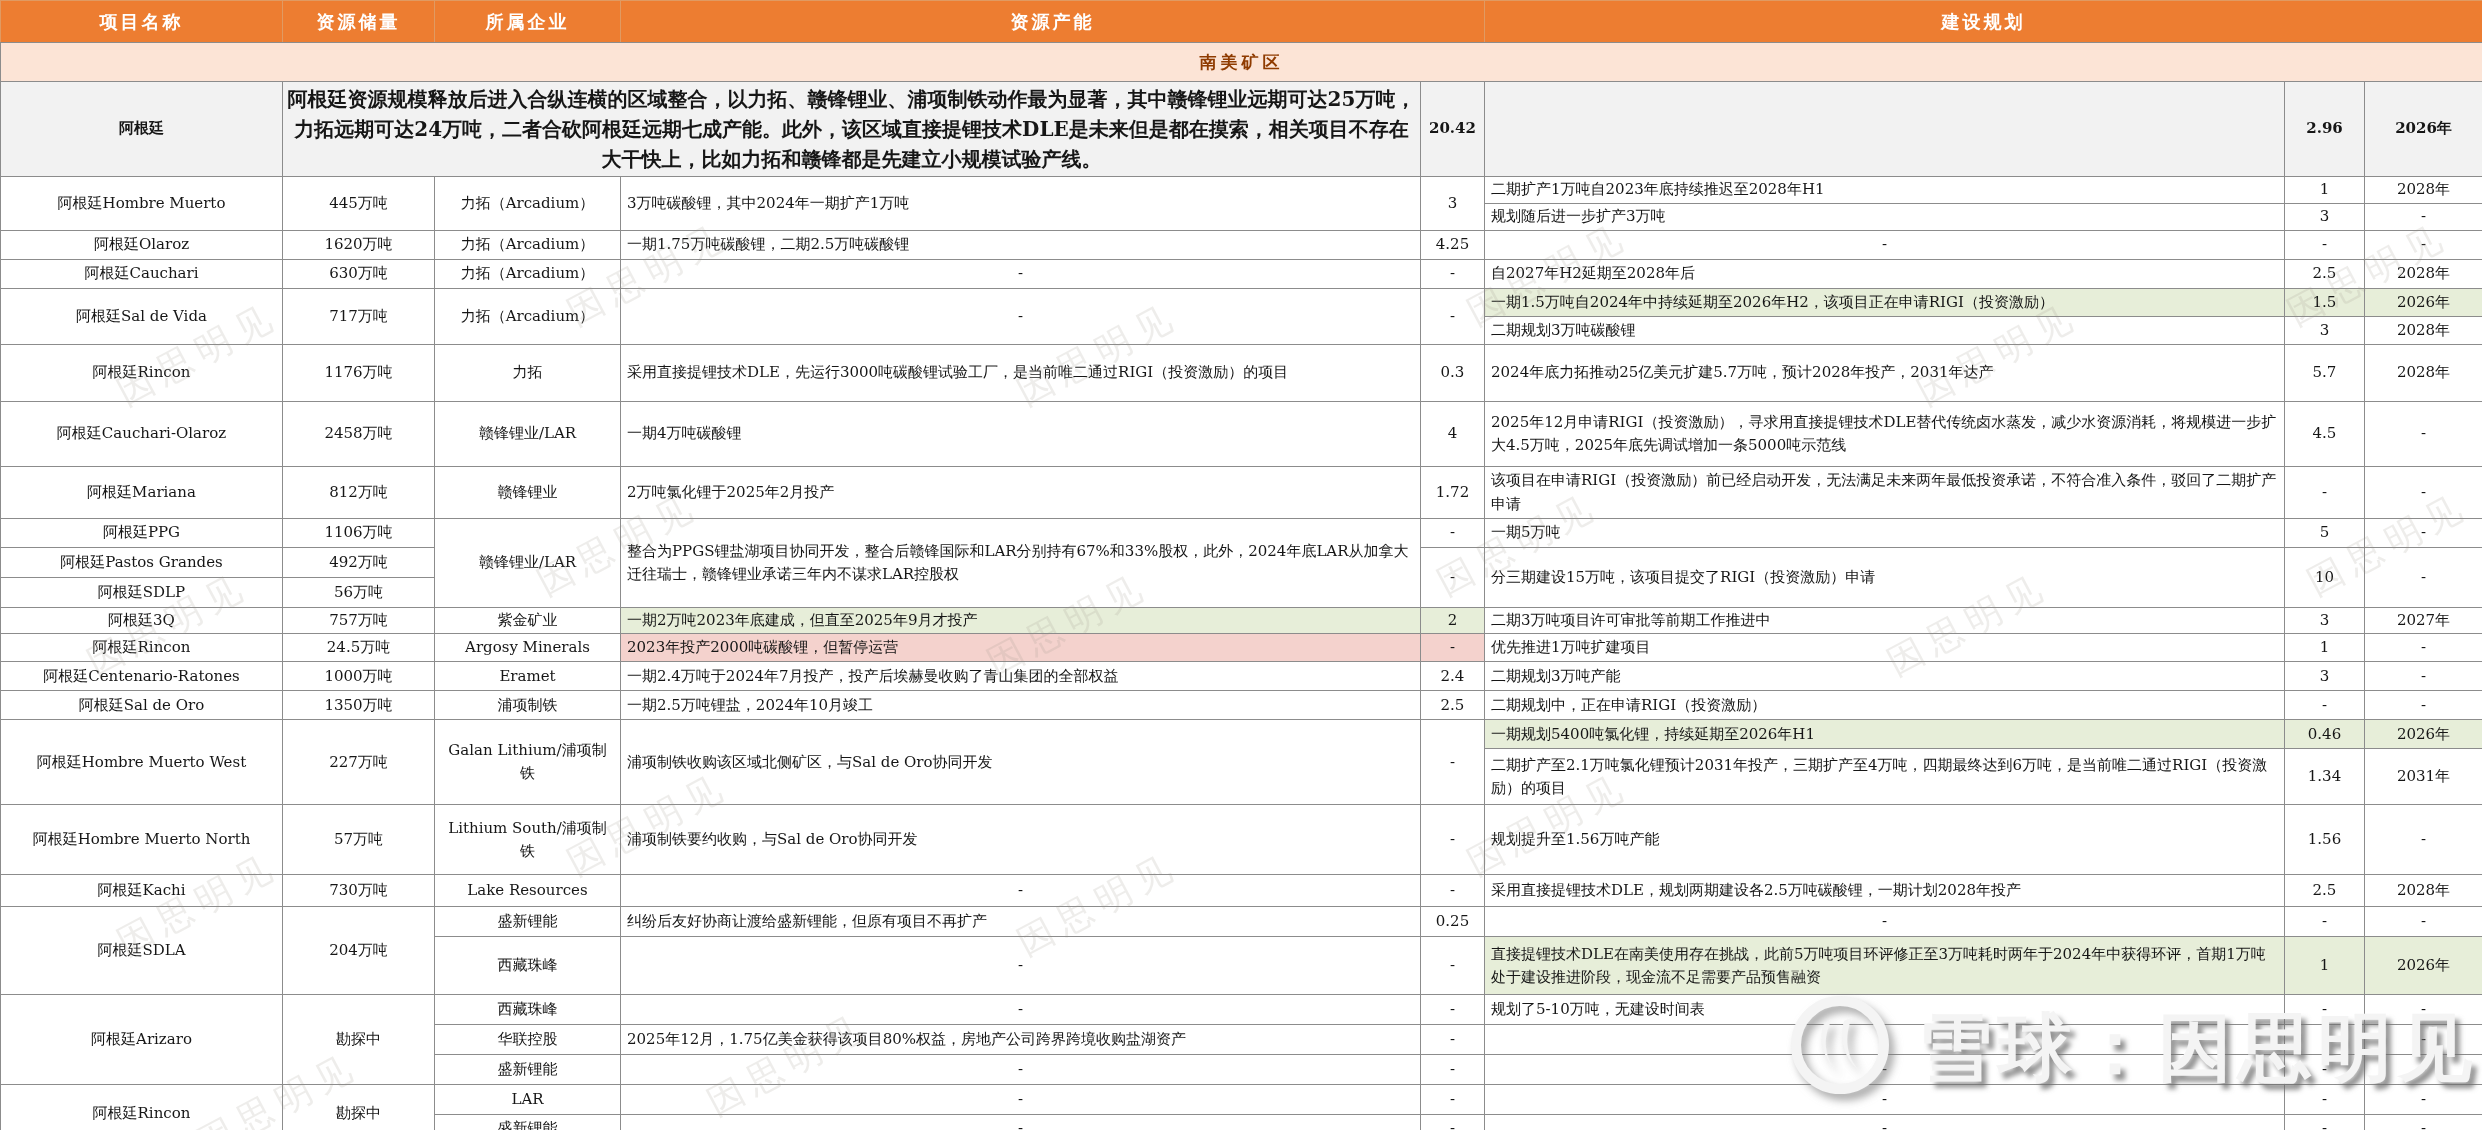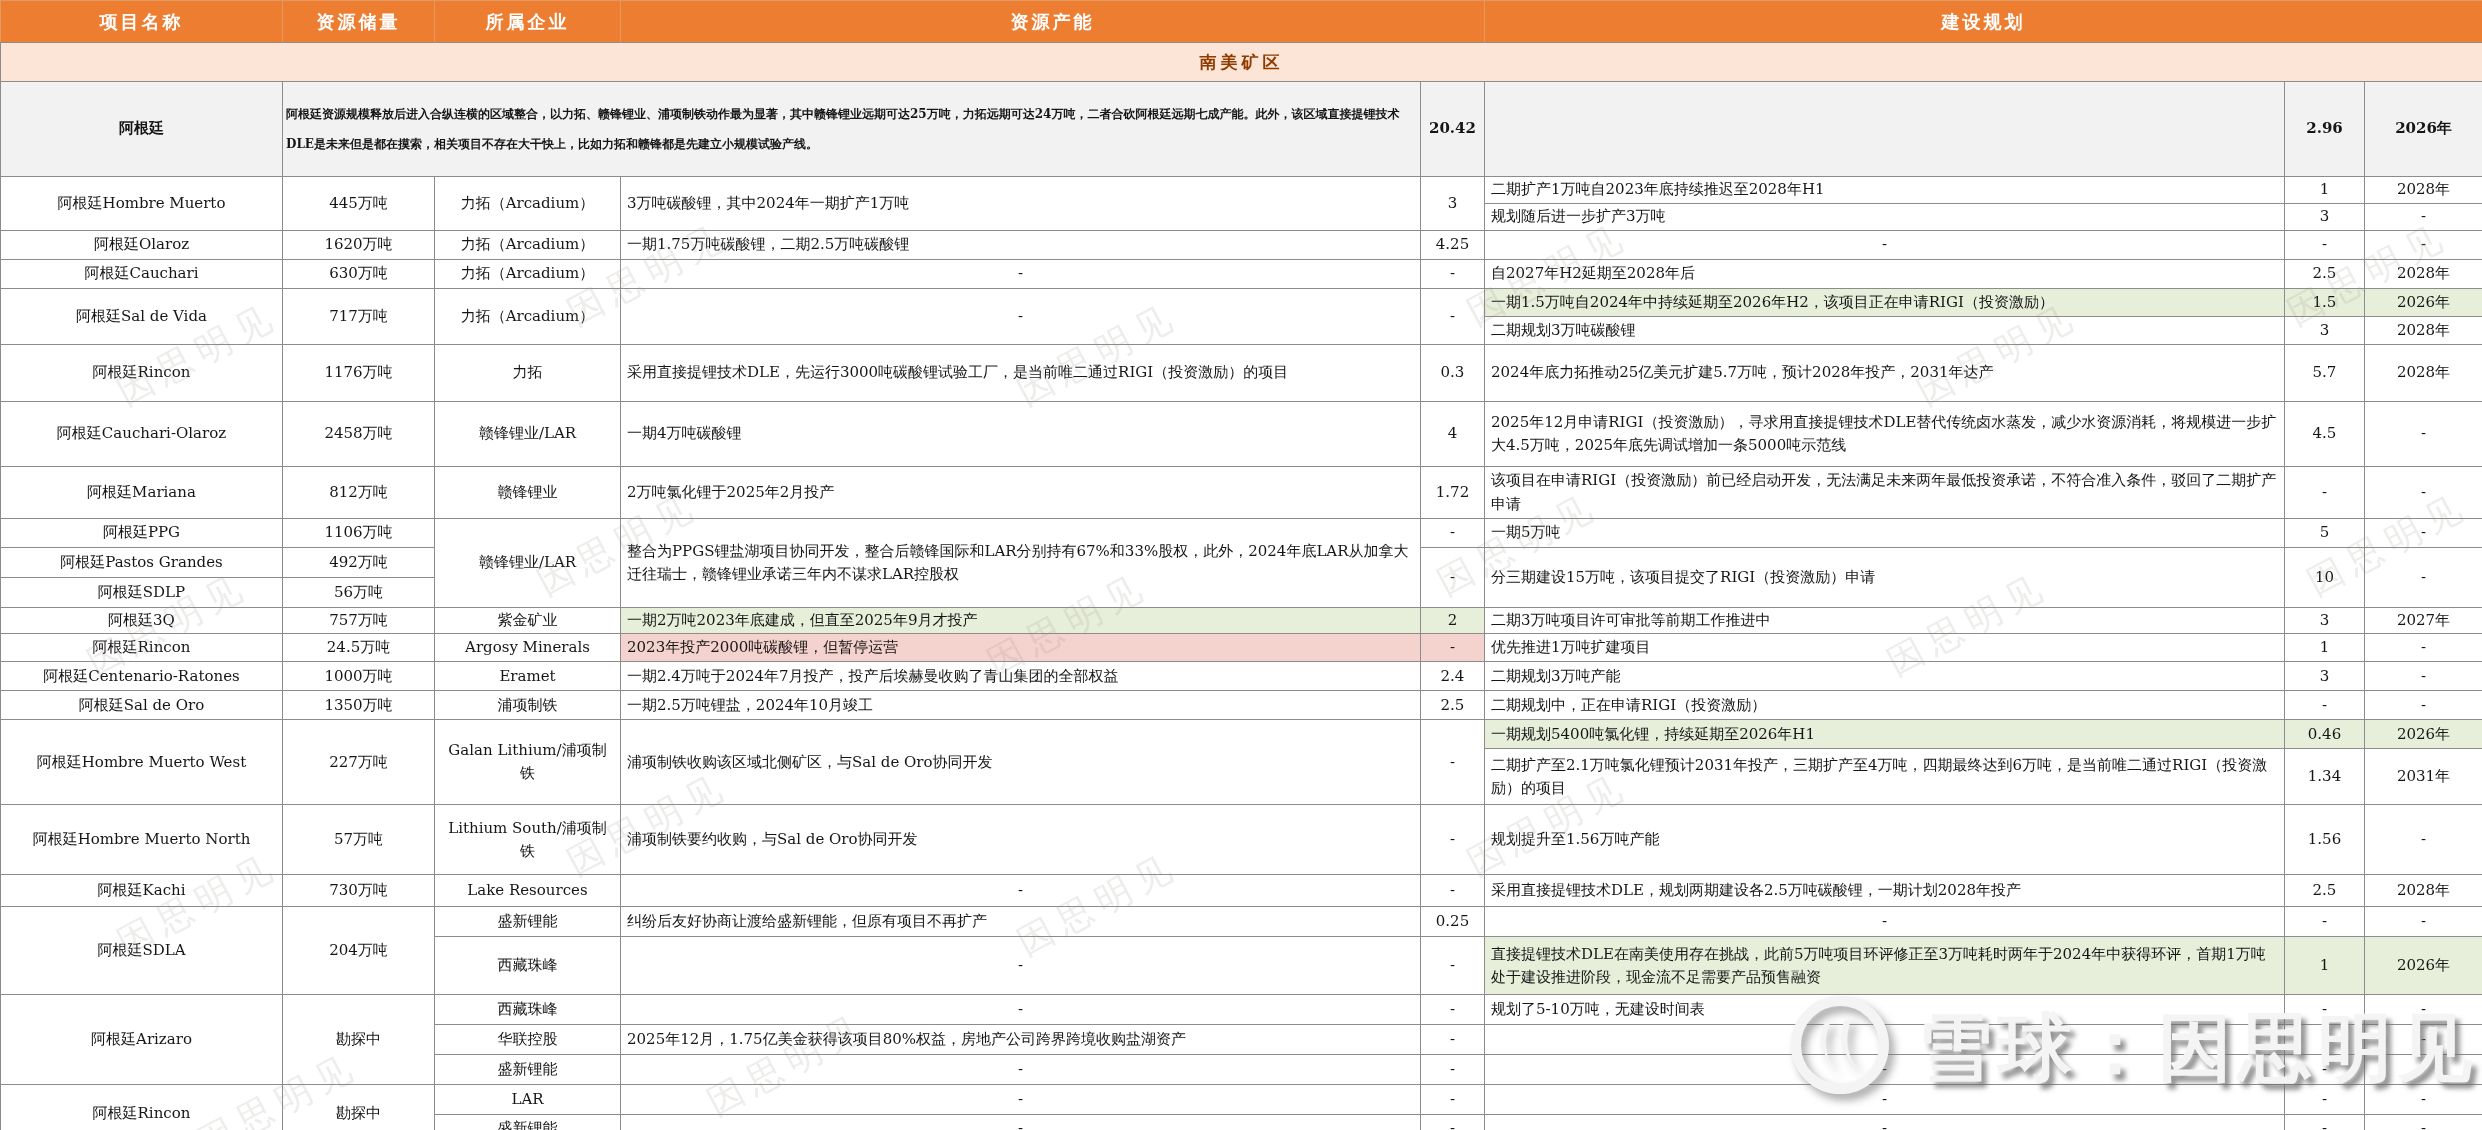--- a/index.html
+++ b/index.html
@@ -28,21 +28,21 @@
     text-align:center;
   }
   .region-row td{
     background:#FCE4D6;color:#8F3B00;font-weight:bold;
     font-size:17px;text-align:center;letter-spacing:4px;
     border:1px solid #8c8c8c;
   }
   .summary-row td{
     background:#F2F2F2;font-weight:bold;
   }
-  .summary-row .sum-text{font-size:12px;line-height:30px;text-align:left;padding:0 3px;}
+  .summary-row .sum-text{font-size:20px;line-height:30px;text-align:center;padding:0 3px;}
   .c{text-align:center;}
   .l{text-align:left;}
   .b{font-weight:bold;}
   .green{background:#E7EED9;}
   .pink{background:#F4D2CD;}
   
   .wm-layer{position:absolute;left:0;top:0;width:2482px;height:1130px;pointer-events:none;z-index:4;}
   .wm{
     position:absolute;white-space:nowrap;
     font-size:36px;letter-spacing:8px;

